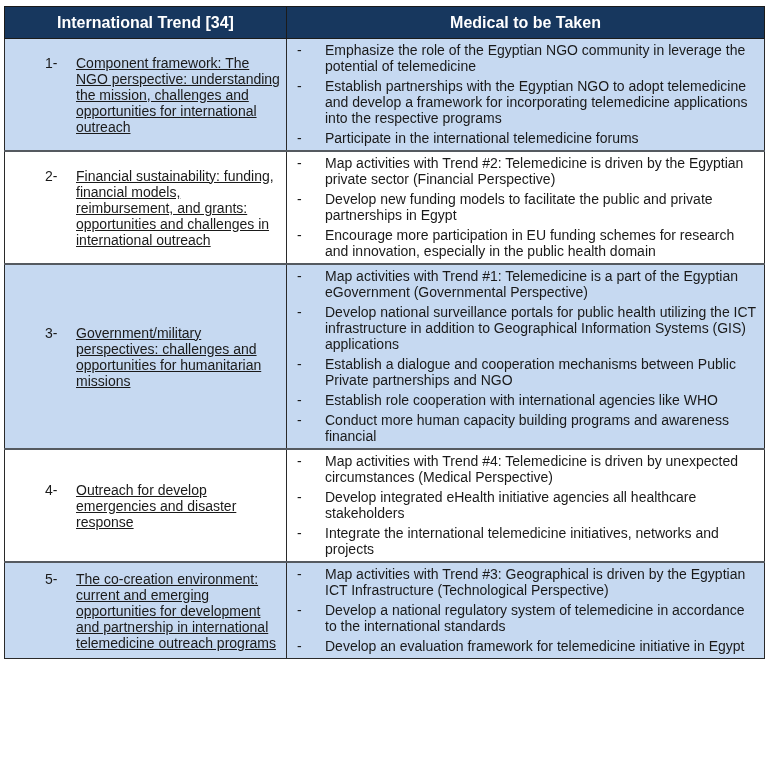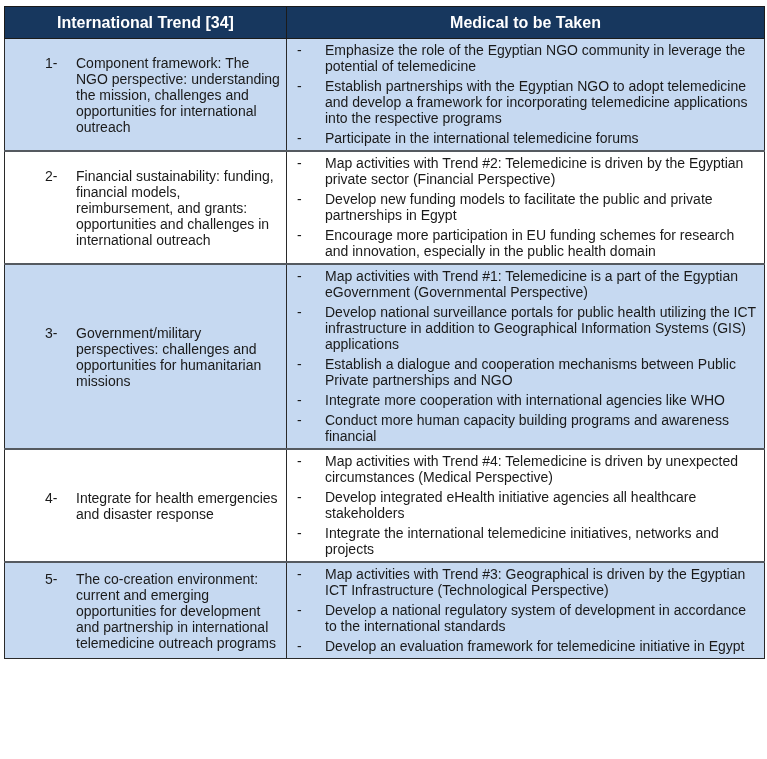--- a/index.html
+++ b/index.html
@@ -15,21 +15,21 @@
       background: #17375e; color: #ffffff; font-weight: bold; font-size: 16px;
       height: 31px; padding: 0; text-align: center; vertical-align: middle;
       border: 1.5px solid #1b1b1b;
     }
     td { border: 1.5px solid #2a2a2a; padding: 0; vertical-align: middle; }
     tr.shaded td { background: #c6d9f1; }
     tr.plain td { background: #ffffff; }
     tr.row-sep td { border-top: 2px solid #555a60; }
     .trend-cell { display: flex; align-items: flex-start; padding: 4px 6px 4px 40px; }
     .trend-num { width: 31px; flex: 0 0 31px; }
-    .trend-text { flex: 1; }
+    .trend-text { flex: 1; text-decoration: underline; }
     ul.actions { list-style: none; margin: 0; padding: 3px 6px 4px 0; }
     ul.actions li { display: flex; align-items: flex-start; margin-bottom: 4px; }
     ul.actions li:last-child { margin-bottom: 0; }
     .dash { width: 38px; flex: 0 0 38px; padding-left: 10px; box-sizing: border-box; }
     .action-text { flex: 1; }
   </style>
 </head>
 <body>
 
 <table class="trend-table">
@@ -108,34 +108,34 @@
             <li>
               <span class="dash">-</span>
               <span class="action-text">Develop national surveillance portals  for public health utilizing the ICT infrastructure in addition to Geographical Information Systems (GIS) applications</span>
             </li>
             <li>
               <span class="dash">-</span>
               <span class="action-text">Establish a dialogue and cooperation mechanisms between Public Private partnerships and NGO</span>
             </li>
             <li>
               <span class="dash">-</span>
-              <span class="action-text">Integrate more cooperation with international agencies like WHO</span>
+              <span class="action-text">Establish role cooperation with international agencies like WHO</span>
             </li>
             <li>
               <span class="dash">-</span>
               <span class="action-text">Conduct more human capacity building programs and awareness financial</span>
             </li>
           </ul>
         </td>
       </tr>
       <tr class="plain row-sep">
         <td>
           <div class="trend-cell">
             <span class="trend-num">4-</span>
-            <span class="trend-text">Integrate for health emergencies and disaster response</span>
+            <span class="trend-text">Outreach for develop emergencies and disaster response</span>
           </div>
         </td>
         <td>
           <ul class="actions">
             <li>
               <span class="dash">-</span>
               <span class="action-text">Map activities with Trend #4: Telemedicine is driven by unexpected circumstances (Medical Perspective)</span>
             </li>
             <li>
               <span class="dash">-</span>
@@ -156,21 +156,21 @@
           </div>
         </td>
         <td>
           <ul class="actions">
             <li>
               <span class="dash">-</span>
               <span class="action-text">Map activities with Trend #3: Geographical is driven by the Egyptian ICT Infrastructure (Technological Perspective)</span>
             </li>
             <li>
               <span class="dash">-</span>
-              <span class="action-text">Develop a national regulatory system of development in accordance to the international standards</span>
+              <span class="action-text">Develop a national regulatory system of telemedicine in accordance to the international standards</span>
             </li>
             <li>
               <span class="dash">-</span>
               <span class="action-text">Develop an evaluation framework for telemedicine initiative in Egypt</span>
             </li>
           </ul>
         </td>
       </tr>
     </tbody>
 </table>

